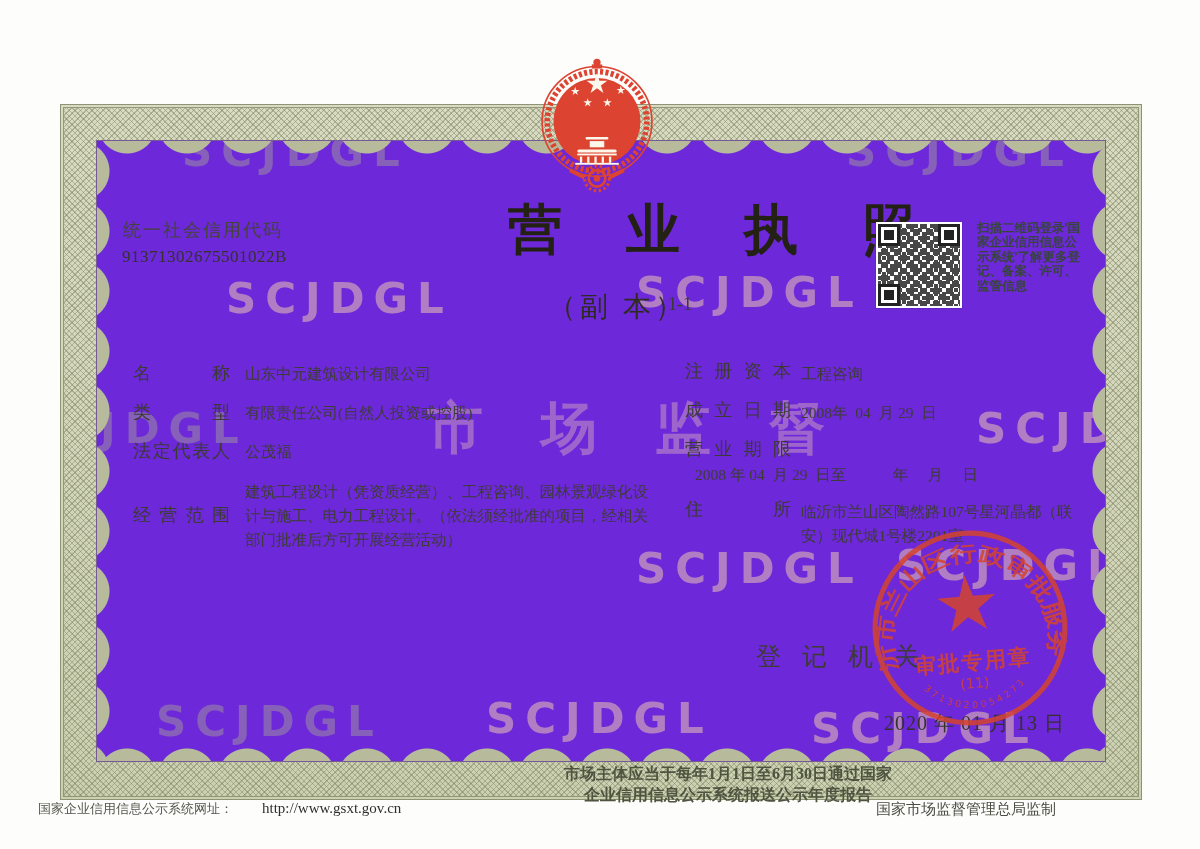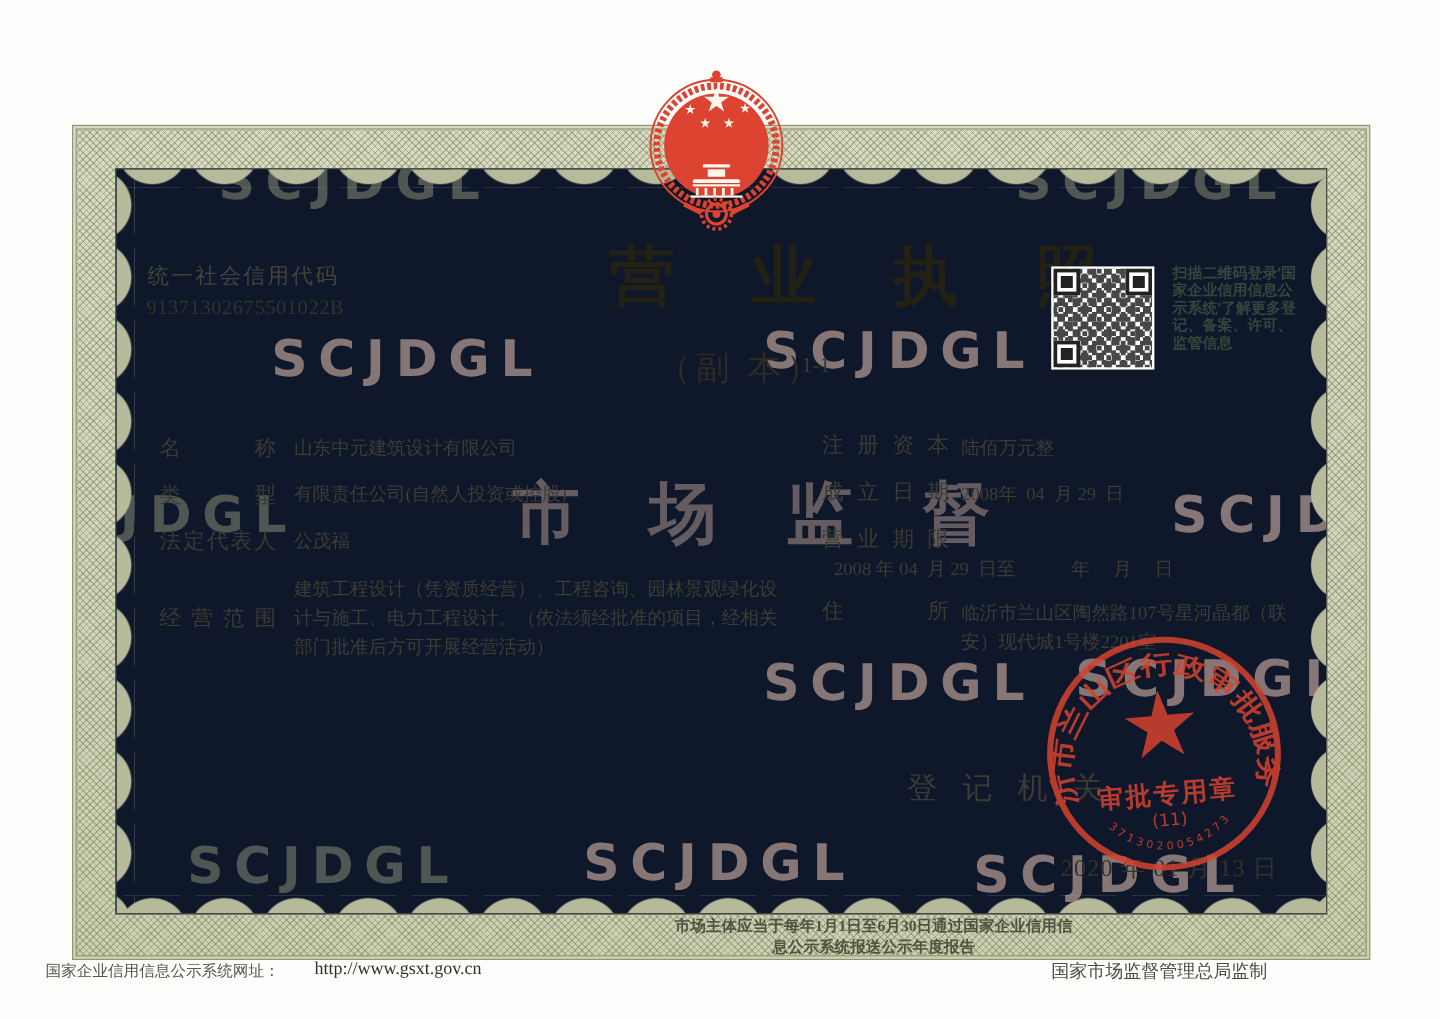--- a/index.html
+++ b/index.html
@@ -9,21 +9,21 @@
 
   
   .frame{position:absolute;left:60px;top:104px;width:1080px;height:694px;
          border:1px solid #8e9374;background:linear-gradient(#d8dbc2,#ccd0b2);}
   .frame::after{content:"";position:absolute;inset:2px;border:1px solid rgba(125,131,94,.75);}
   .band-tex{position:absolute;inset:3px;
     background:
       repeating-linear-gradient(45deg, rgba(120,126,90,.45) 0 1px, rgba(0,0,0,0) 1px 4px),
       repeating-linear-gradient(-45deg, rgba(120,126,90,.45) 0 1px, rgba(0,0,0,0) 1px 4px);}
   .paper{position:absolute;left:96px;top:140px;width:1008px;height:620px;
-         background:#0f172a;border:1px solid rgba(125,131,94,.55);overflow:hidden;z-index:2;}
+         background:#6d28d9;border:1px solid rgba(125,131,94,.55);overflow:hidden;z-index:2;}
   
   .sc{position:absolute;z-index:3;}
   .sc-top{left:0;right:0;top:0;height:15px;
     background:radial-gradient(circle 30px at 30px -17px,#b7bb9c 29px,rgba(0,0,0,0) 30px);
     background-size:60px 15px;background-repeat:repeat-x;}
   .sc-bottom{left:0;right:0;bottom:0;height:15px;
     background:radial-gradient(circle 30px at 30px 32px,#b7bb9c 29px,rgba(0,0,0,0) 30px);
     background-size:60px 15px;background-repeat:repeat-x;}
   .sc-left{top:0;bottom:0;left:0;width:15px;
     background:radial-gradient(circle 30px at -17px 30px,#b7bb9c 29px,rgba(0,0,0,0) 30px);
@@ -69,21 +69,21 @@
   .fvalue{font-size:15.5px;line-height:1.55;color:#3d3d35;white-space:pre-wrap;padding-top:2px;}
   .lrow .fvalue{margin-left:15px;width:414px;}
   .rrow .fvalue{margin-left:10px;width:302px;}
 
   .reg-label{left:756px;top:640px;font-size:25px;letter-spacing:21px;color:#3c3c34;white-space:nowrap;}
   .issue-date{left:884px;top:710px;font-size:20px;letter-spacing:1px;color:#33332c;white-space:nowrap;text-align:right;}
 
   .seal{left:868px;top:526px;width:204px;height:204px;z-index:6;opacity:.86;transform:rotate(-5deg);}
   .seal text{font-family:"DejaVu Sans","Liberation Sans",sans-serif;}
 
-  .note{left:560px;top:764px;width:336px;text-align:center;font-size:13px;line-height:1.3;
+  .note{left:560px;top:764px;width:336px;text-align:center;font-size:16px;line-height:1.3;
         font-weight:700;color:#4e5440;z-index:7;}
 
   .foot-label{left:38px;top:800px;font-size:13px;color:#55554c;
               font-family:"Liberation Sans","DejaVu Sans",sans-serif;}
   .foot-url{left:262px;top:800px;font-size:15px;color:#2f2f2a;}
   .foot-issuer{left:876px;top:800px;font-size:15px;color:#4c4c44;}
 
   .emblem{left:540px;top:54px;width:114px;height:140px;z-index:5;}
 </style>
 </head>
@@ -171,21 +171,21 @@
   <span class="jlabel">法定代表人</span>
   <span class="fvalue">公茂福</span>
 </div>
 <div class="lrow txt" style="top:478px;">
   <span class="jlabel">经营范围</span>
   <span class="fvalue">建筑工程设计（凭资质经营）、工程咨询、园林景观绿化设计与施工、电力工程设计。（依法须经批准的项目，经相关部门批准后方可开展经营活动）</span>
 </div>
 
 <div class="rrow txt" style="top:360px;">
   <span class="jlabel">注册资本</span>
-  <span class="fvalue">陆佰万元整</span>
+  <span class="fvalue">工程咨询</span>
 </div>
 <div class="rrow txt" style="top:399px;">
   <span class="jlabel">成立日期</span>
   <span class="fvalue">2008年  04  月 29  日</span>
 </div>
 <div class="rrow txt" style="top:438px;flex-direction:column;">
   <span class="jlabel">营业期限</span>
   <span class="fvalue">2008 年 04  月 29  日至　　　年　 月　 日</span>
 </div>
 <div class="rrow txt" style="top:498px;">

